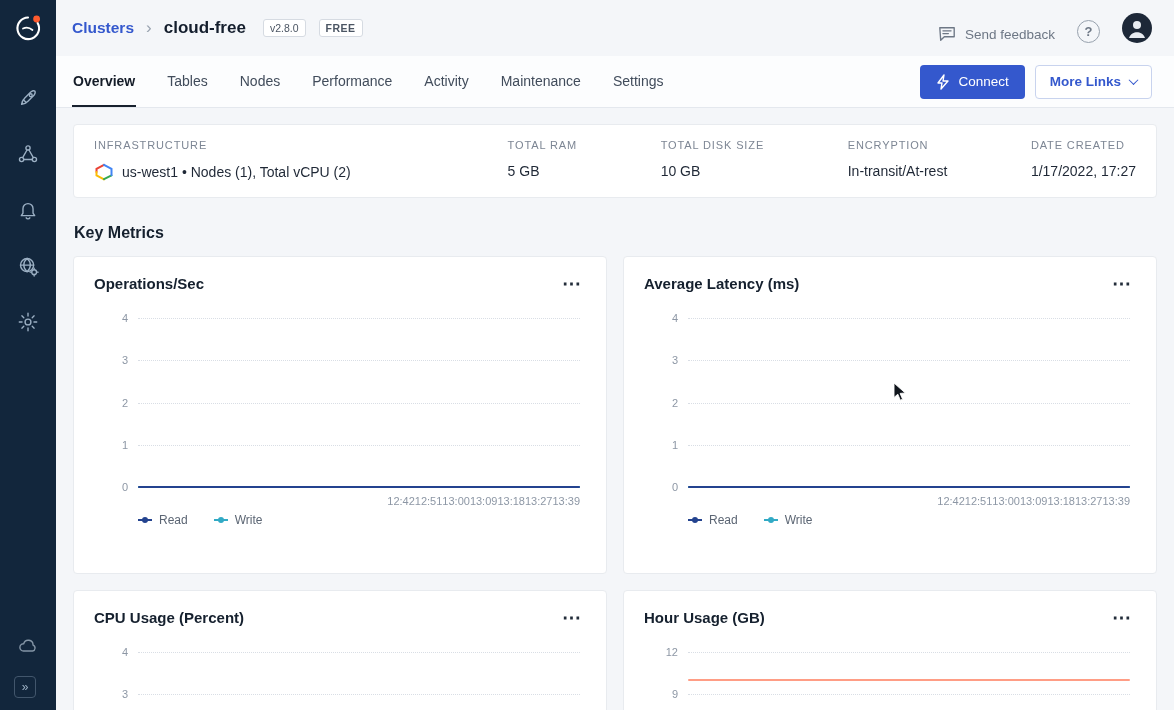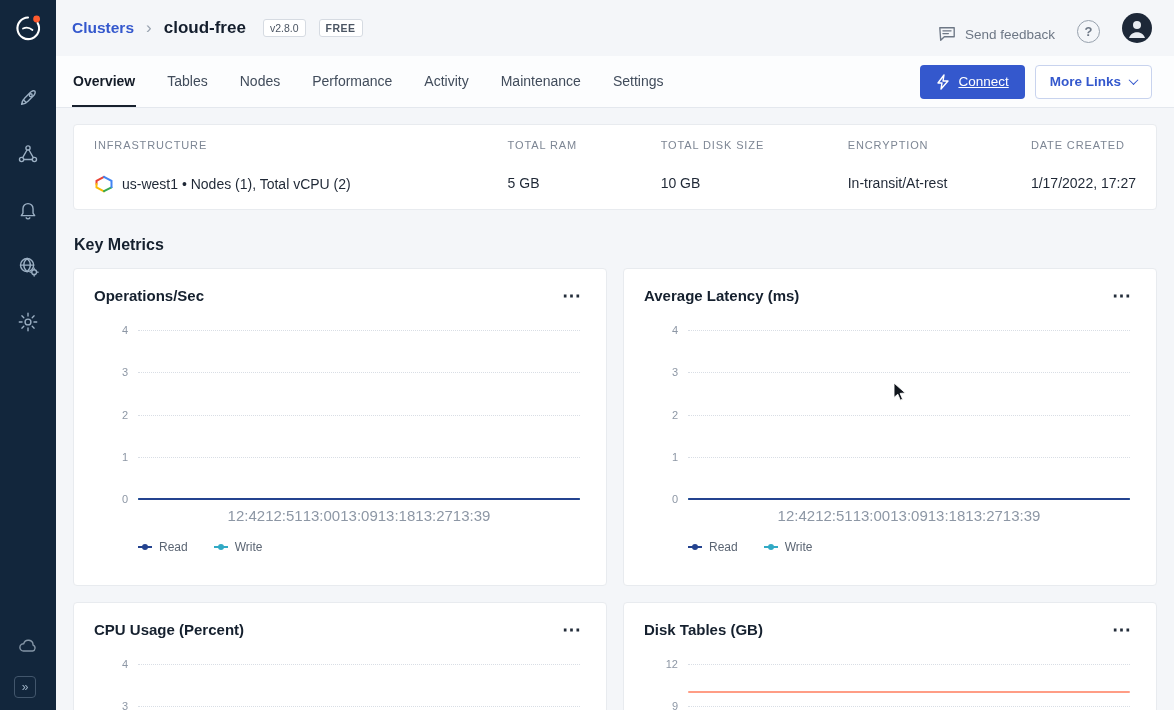--- a/index.html
+++ b/index.html
@@ -57,38 +57,38 @@
     height:52px; flex:0 0 52px; display:flex; align-items:stretch;
     padding:0 22px 0 16px; background:#fcfdfe; border-bottom:1px solid #e4e8ee;
   }
   .tabs { display:flex; gap:30px; }
   .tab { display:flex; align-items:center; font-size:14px; color:#414c5b; cursor:pointer; border-bottom:2px solid transparent; padding:0 1px; }
   .tab.active { color:#141c28; font-weight:700; border-bottom-color:#18212e; }
   .tab-actions { margin-left:auto; display:flex; align-items:center; gap:10px; }
   .connect-btn {
     height:34px; padding:0 16px; border-radius:4px; border:none; cursor:pointer;
     background:var(--accent-blue,#3458cd); color:#fff; font-size:13.5px; font-family:inherit;
-    display:flex; align-items:center; gap:8px;text-decoration:underline;
+    display:flex; align-items:center; gap:8px;
   }
   .more-btn {
     height:34px; padding:0 14px; border-radius:4px; cursor:pointer;
     background:#fff; border:1px solid #c8d3ee; color:var(--accent-blue,#3458cd);
     font-size:13.5px; font-weight:700; font-family:inherit; display:flex; align-items:center; gap:9px;justify-content:flex-end;
   }
   .chev { width:7px; height:7px; border-right:1.6px solid currentColor; border-bottom:1.6px solid currentColor; transform:rotate(45deg) translate(-1px,-1px); display:inline-block; }
 
   
   .content { padding:16px 17px; flex:1; }
 
   .info-card {
     background:#fff; border:1px solid #e8ebef; border-radius:4px;
     padding:14px 20px 16px; display:flex; justify-content:space-between; gap:18px;
   }
   .info-col { min-width:0; }
-  .info-label { font-size:11px; color:#7d8694; letter-spacing:.08em; margin-bottom:24px; white-space:nowrap; }
+  .info-label { font-size:11px; color:#7d8694; letter-spacing:.08em; margin-bottom:12px; white-space:nowrap; }
   .info-value { font-size:14px; color:#1f2836; display:flex; align-items:center; gap:8px; white-space:nowrap; }
 
   .metrics-head { margin:26px 1px 14px; display:flex; justify-content:space-between; align-items:center; }
   .metrics-title { font-size:16px; font-weight:700; color:#15202e; }
   .range-select {
     width:196px; height:34px; background:#fff; border:1px solid #d4dae3; border-radius:4px;
     display:flex; align-items:center; justify-content:space-between; padding:0 13px;
     font-size:13px; color:#333e4d; cursor:pointer; font-family:inherit;
   }
   .range-select .chev { color:#5a6473; }
@@ -96,22 +96,22 @@
   .charts { display:grid; grid-template-columns:1fr 1fr; gap:16px; }
   .card { background:#fff; border:1px solid #e8ebef; border-radius:4px; padding:18px 20px; height:318px; }
   .card-head { display:flex; justify-content:space-between; align-items:center; }
   .card-title { font-size:15px; font-weight:700; color:#15202e; }
   .menu-btn { border:none; background:none; cursor:pointer; font-size:19px; font-weight:700; color:#232d3a; letter-spacing:1px; line-height:12px; padding:2px 4px; }
 
   .plot { position:relative; height:170px; margin:26px 6px 0 44px; border-bottom:1px solid #c7cfd9; }
   .gridline { position:absolute; left:0; right:0; height:0; border-top:1px dotted #d9dee5; }
   .ytick { position:absolute; left:-40px; width:30px; text-align:right; font-size:11px; color:#8d97a5; }
   .series-line { position:absolute; left:0; right:0; height:2px; border-radius:1px; }
-  .xlabels { display:flex; justify-content:center; margin:7px 6px 0 44px; font-size:15px; color:#8d97a5; }
-  .legend { display:flex; gap:26px; margin:16px 0 0 44px; align-items:center; }
+  .xlabels { display:flex; justify-content:flex-end; margin:7px 6px 0 44px; font-size:11px; color:#8d97a5; }
+  .legend { display:flex; gap:26px; margin:6px 0 0 44px; align-items:center; }
   .legend-item { display:flex; align-items:center; gap:7px; font-size:12px; color:#5b6573; cursor:pointer; }
   .legend-marker { display:inline-block; width:14px; height:2px; position:relative; }
   .legend-dot { position:absolute; left:4px; top:-2px; width:6px; height:6px; border-radius:50%; }
 
   .mouse-cursor { position:absolute; left:893px; top:382px; z-index:50; pointer-events:none; }
 </style>
 </head>
 <body>
 
 <div class="app">
@@ -364,21 +364,21 @@
               <span class="ytick" style="top: 36.25px;">3</span>
               <div class="gridline" style="top: 0px;"></div>
               <span class="ytick" style="top: -6px;">4</span>
             </div>
 
           <div class="legend"></div>
         </section>
 
         <section class="card">
           <div class="card-head">
-            <h3 class="card-title">Disk Tables (GB)</h3>
+            <h3 class="card-title">Hour Usage (GB)</h3>
             <button class="menu-btn">⋯</button>
           </div>
           <div class="plot">
               <div class="gridline" style="top: 42.25px;"></div>
               <span class="ytick" style="top: 36.25px;">9</span>
               <div class="gridline" style="top: 0px;"></div>
               <span class="ytick" style="top: -6px;">12</span>
               <div class="series-line" style="top: 27.1667px; background: rgb(255, 157, 133);"></div>
             </div>
 

